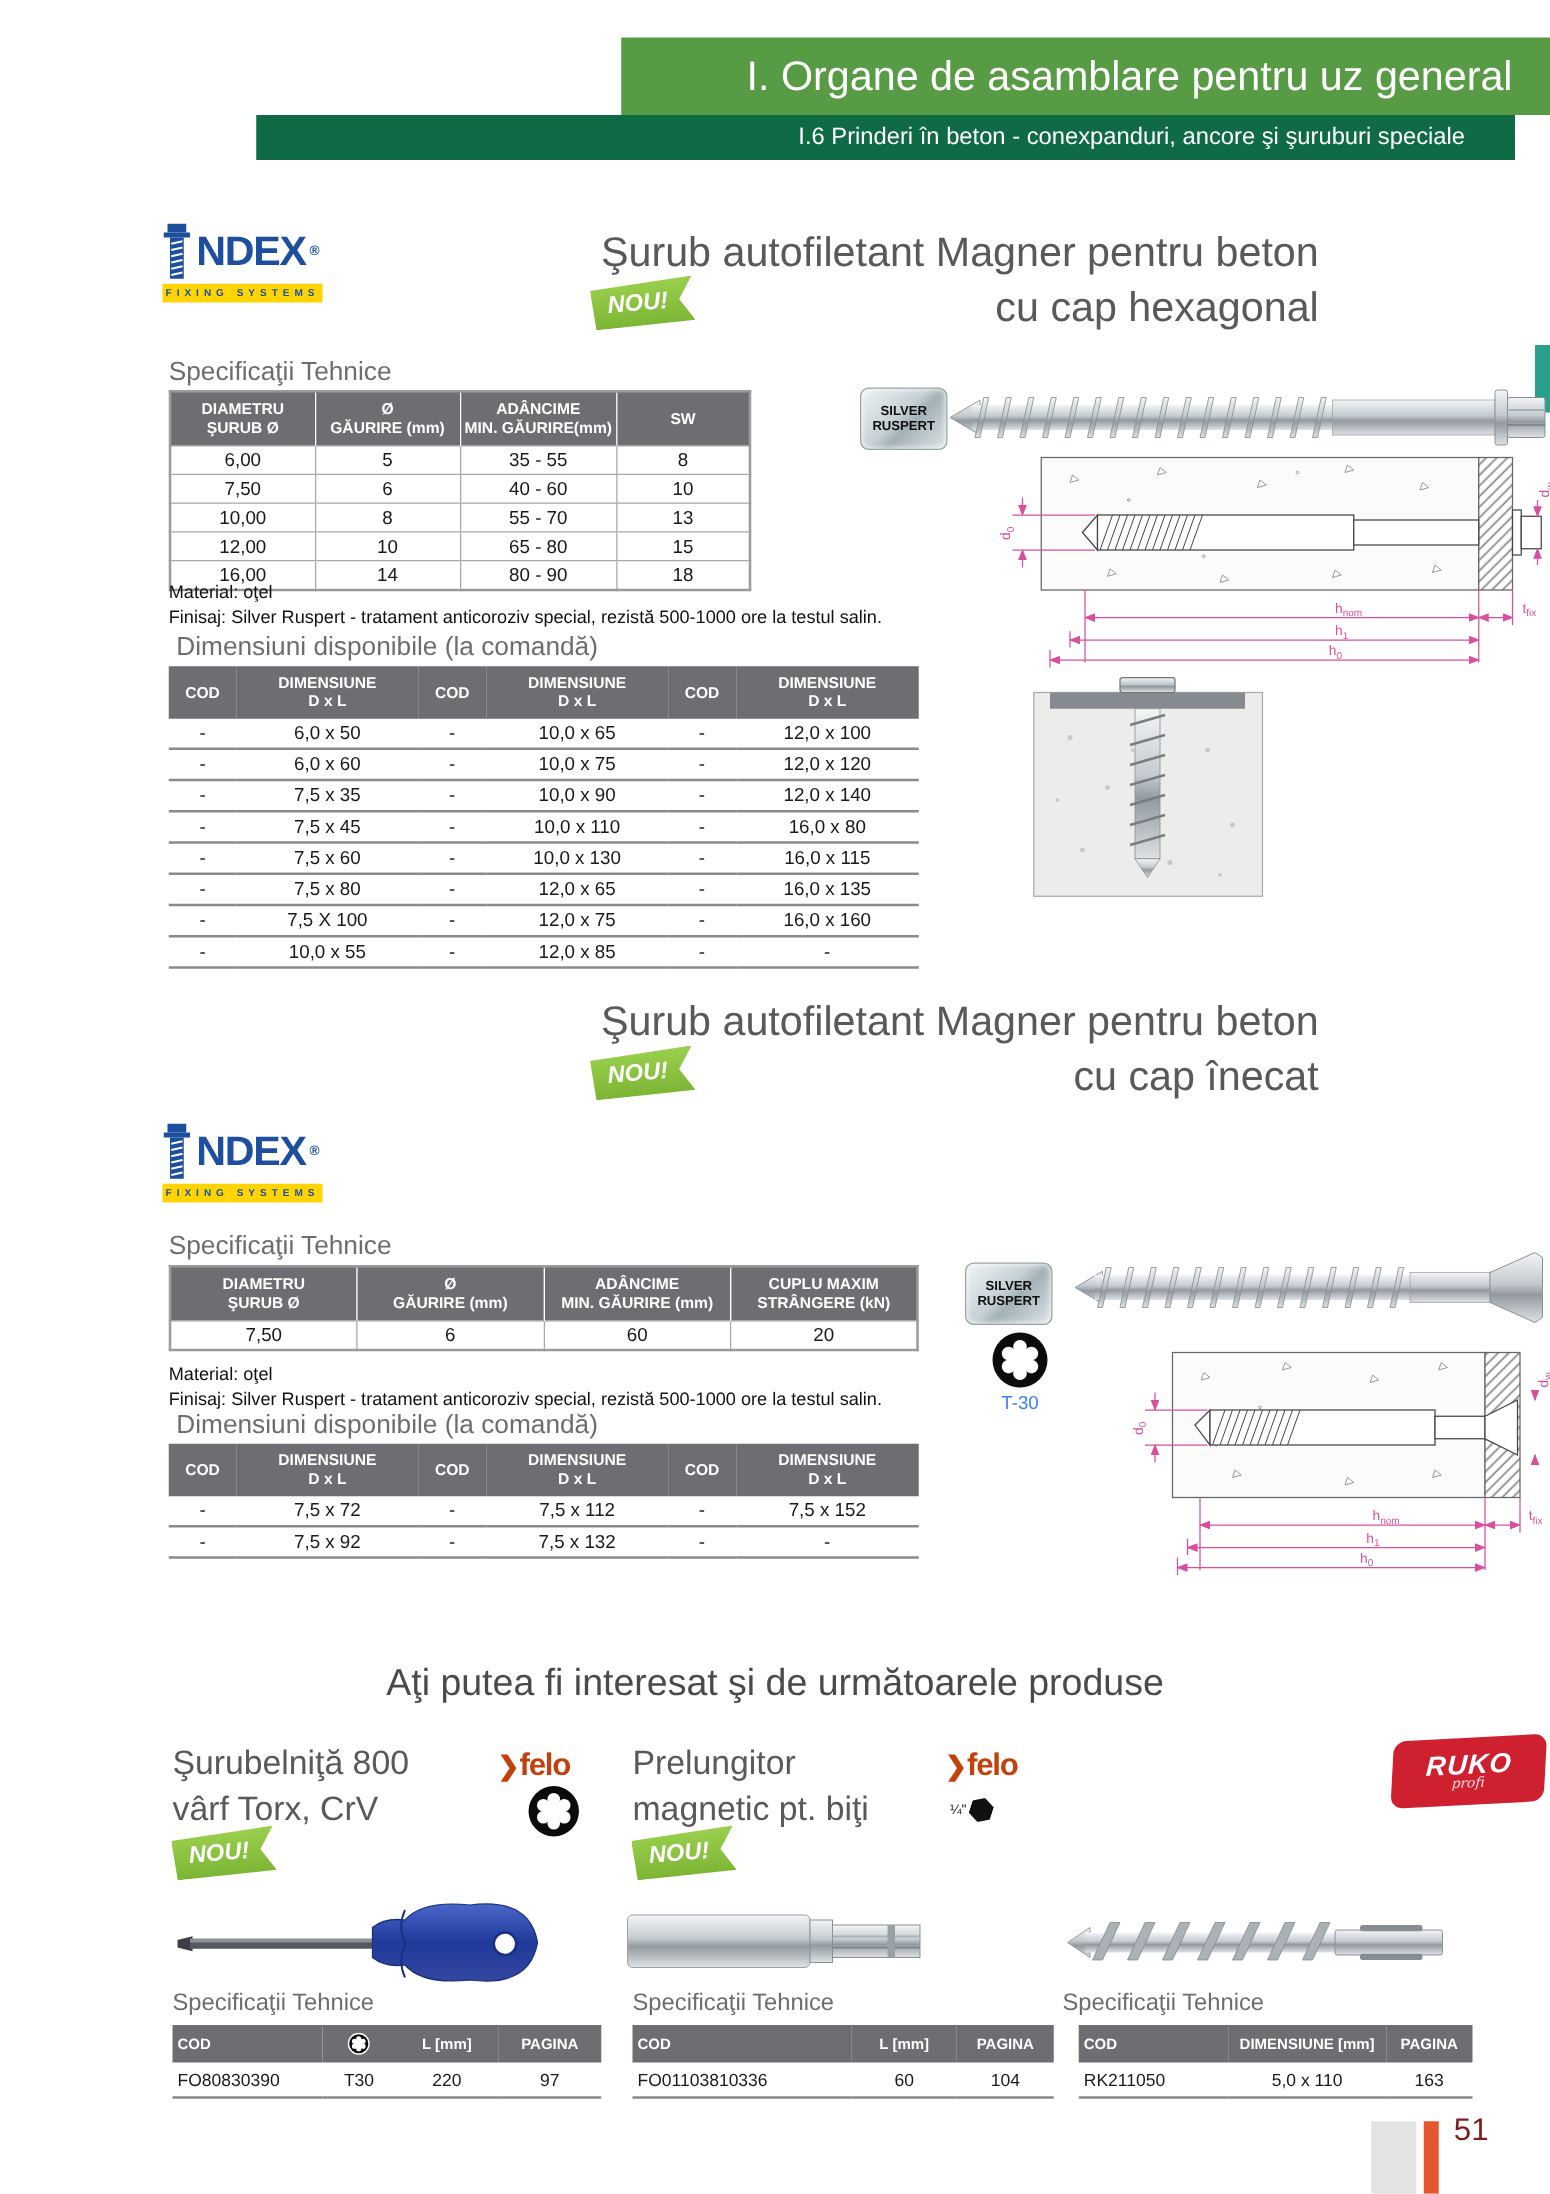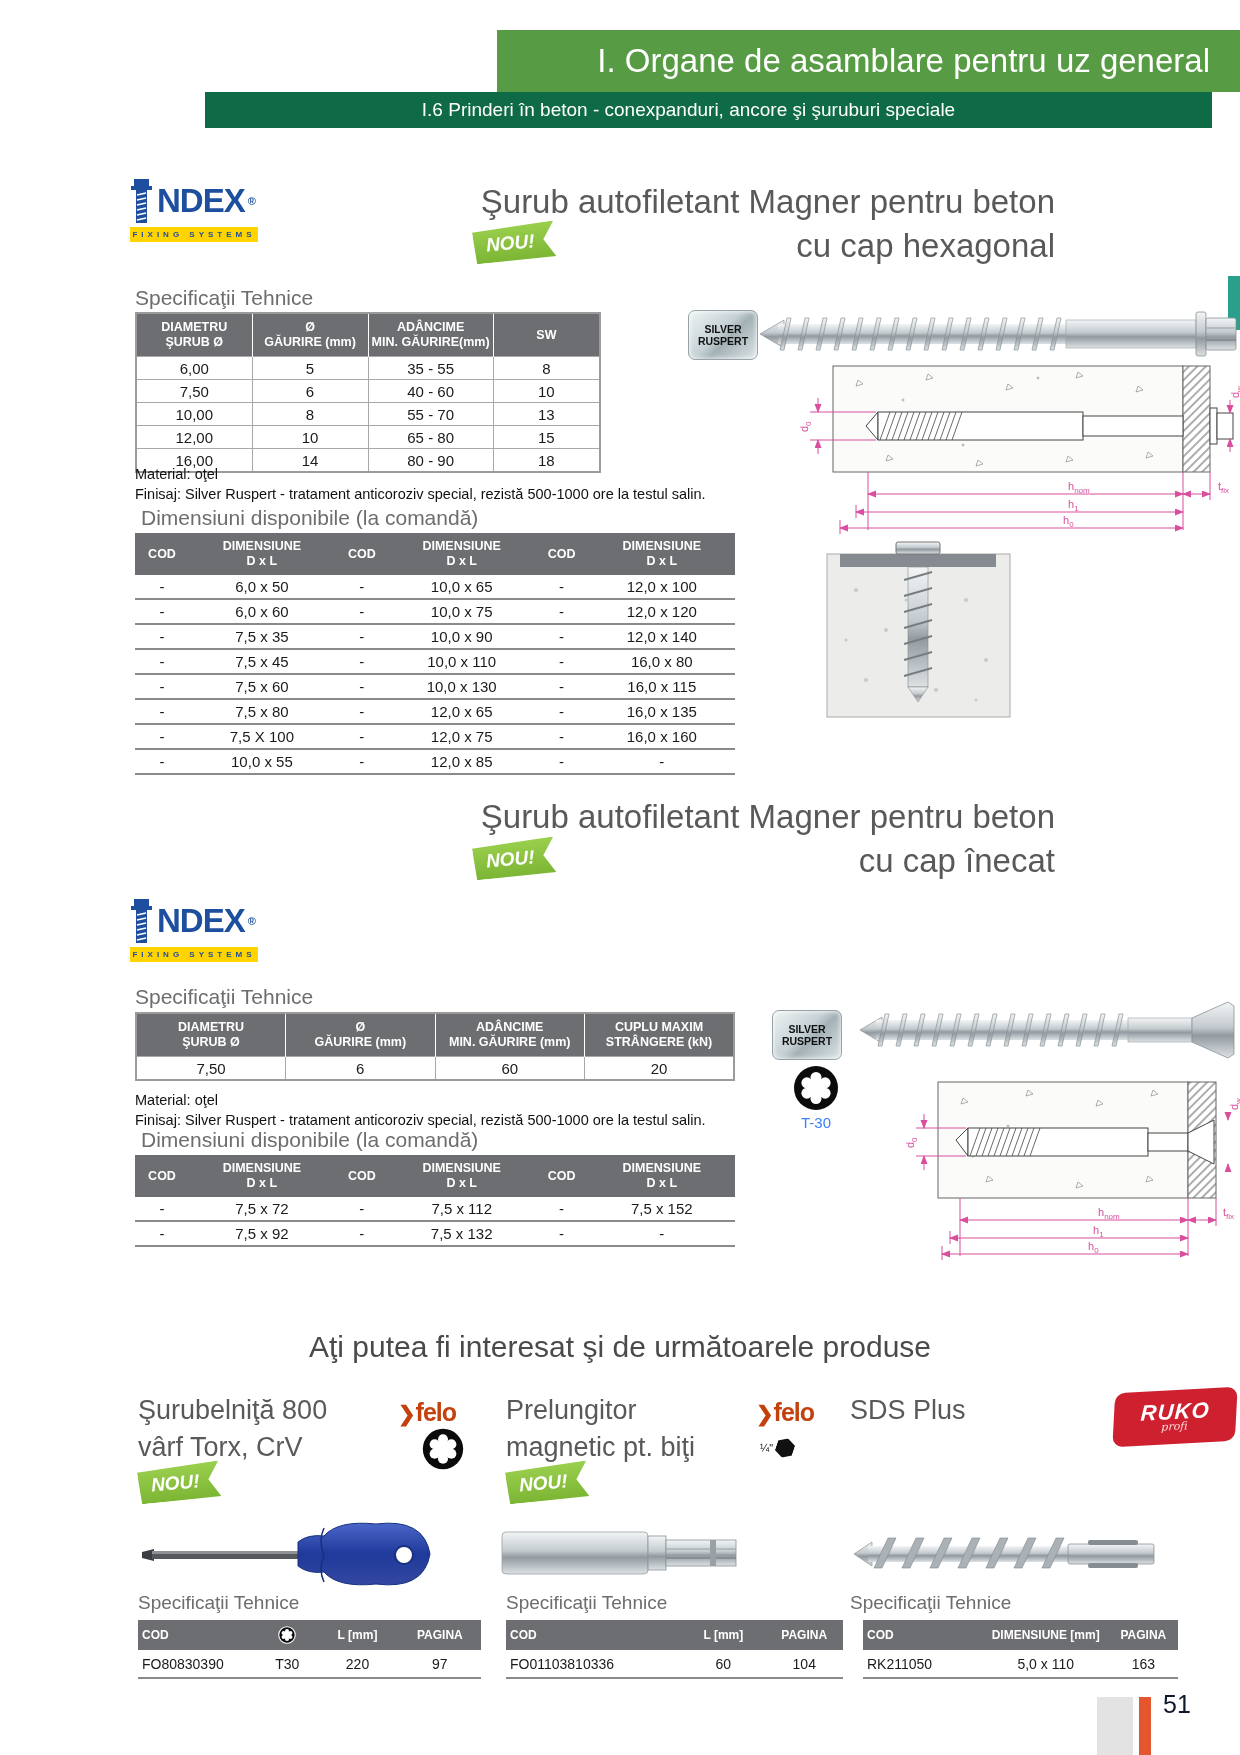--- a/index.html
+++ b/index.html
@@ -4,21 +4,21 @@
 <style>
   html,body{margin:0;padding:0}
   body{width:1240px;height:1755px;position:relative;background:#fff;overflow:hidden;
        font-family:"Liberation Sans",sans-serif;color:#1a1a1a}
   .abs{position:absolute}
   
   .bar1{left:497px;top:30px;width:743px;height:62px;background:#579b44;color:#fff;
         display:flex;align-items:center;justify-content:flex-end;padding-right:30px;
         box-sizing:border-box;font-size:33px;font-weight:500}
   .bar2{left:205px;top:92px;width:1007px;height:36px;background:#0f6b45;color:#fff;
-        display:flex;align-items:center;justify-content:center;padding-right:40px;
+        display:flex;align-items:center;justify-content:flex-end;padding-right:40px;
         box-sizing:border-box;font-size:19px}
   .tealtab{left:1228px;top:276px;width:12px;height:54px;background:#2aa08c}
   
   .indexlogo{width:150px}
   .index-row{display:flex;align-items:center;gap:3px}
   .index-text{font-size:33px;font-weight:800;color:#1d4f9e;letter-spacing:-1px;line-height:30px}
   .index-reg{font-size:11px;color:#1d4f9e;font-weight:700;vertical-align:top}
   .index-sub{margin-top:3px;background:#ffd400;color:#1d4f9e;font-size:8px;font-weight:700;
              letter-spacing:4px;text-align:center;padding:3px 2px;width:128px;box-sizing:border-box}
   
@@ -60,21 +60,21 @@
   .ruko{width:122px;height:54px;background:#cf2030;border-radius:10px;transform:skewX(-6deg) rotate(-3deg);
         display:flex;align-items:center;justify-content:center;flex-direction:column;color:#fff}
   .ruko .r1{font-weight:800;font-style:italic;font-size:22px;letter-spacing:1px;line-height:20px}
   .ruko .r2{font-family:"DejaVu Serif",serif;font-style:italic;font-size:11px;color:#ffd9d9;line-height:10px}
   .t30label{font-size:15px;color:#3b82f6;text-align:center}
   .qinch{font-size:11px;color:#111}
   .hexbit{width:18px;height:20px;background:#111;
           clip-path:polygon(50% 0,100% 25%,100% 75%,50% 100%,0 75%,0 25%);transform:rotate(18deg)}
   .footgray{left:1097px;top:1697px;width:36px;height:58px;background:#e3e3e3}
   .footorange{left:1139px;top:1697px;width:12px;height:58px;background:#e4572e}
-  .pagenum{left:1163px;top:1690px;width:60px;font-size:25px;color:#0f172a}
+  .pagenum{left:1163px;top:1690px;width:60px;font-size:25px;color:#7f1d1d}
   .bheading{color:#4a4a4a;font-size:30px;text-align:center}
   .ptitle{color:#58595b;font-size:27px;line-height:37px}
   svg text{font-family:"Liberation Sans",sans-serif}
 </style>
 </head>
 <body>
 
 <svg width="0" height="0" style="position:absolute">
   <defs>
     <linearGradient id="silvV" x1="0" y1="0" x2="0" y2="1">
@@ -706,21 +706,20 @@
   <tbody>
       <tr>
         <td>FO01103810336</td>
         <td>60</td>
         <td>104</td>
       </tr>
     </tbody>
 </table>
 
 <div class="abs ptitle" style="left:850px;top:1392px;width:250px">
-  <div>SDS Plus</div>
 </div>
 <div class="abs ruko" style="left:1114px;top:1390px">
   <span class="r1">RUKO</span>
   <span class="r2">profi</span>
 </div>
 <svg class="abs" style="left:850px;top:1528px" width="310" height="52" viewBox="0 0 310 52">
   <polygon points="4,26 22,14 22,38" fill="url(#silvV)" stroke="#8a9196" stroke-width="0.7"></polygon>
   <rect x="18" y="18" width="200" height="16" fill="url(#silvV)"></rect>
   <g fill="#aab2b6" stroke="#7e868b" stroke-width="0.6">
     <polygon points="24,40 38,10 46,10 32,40"></polygon>

